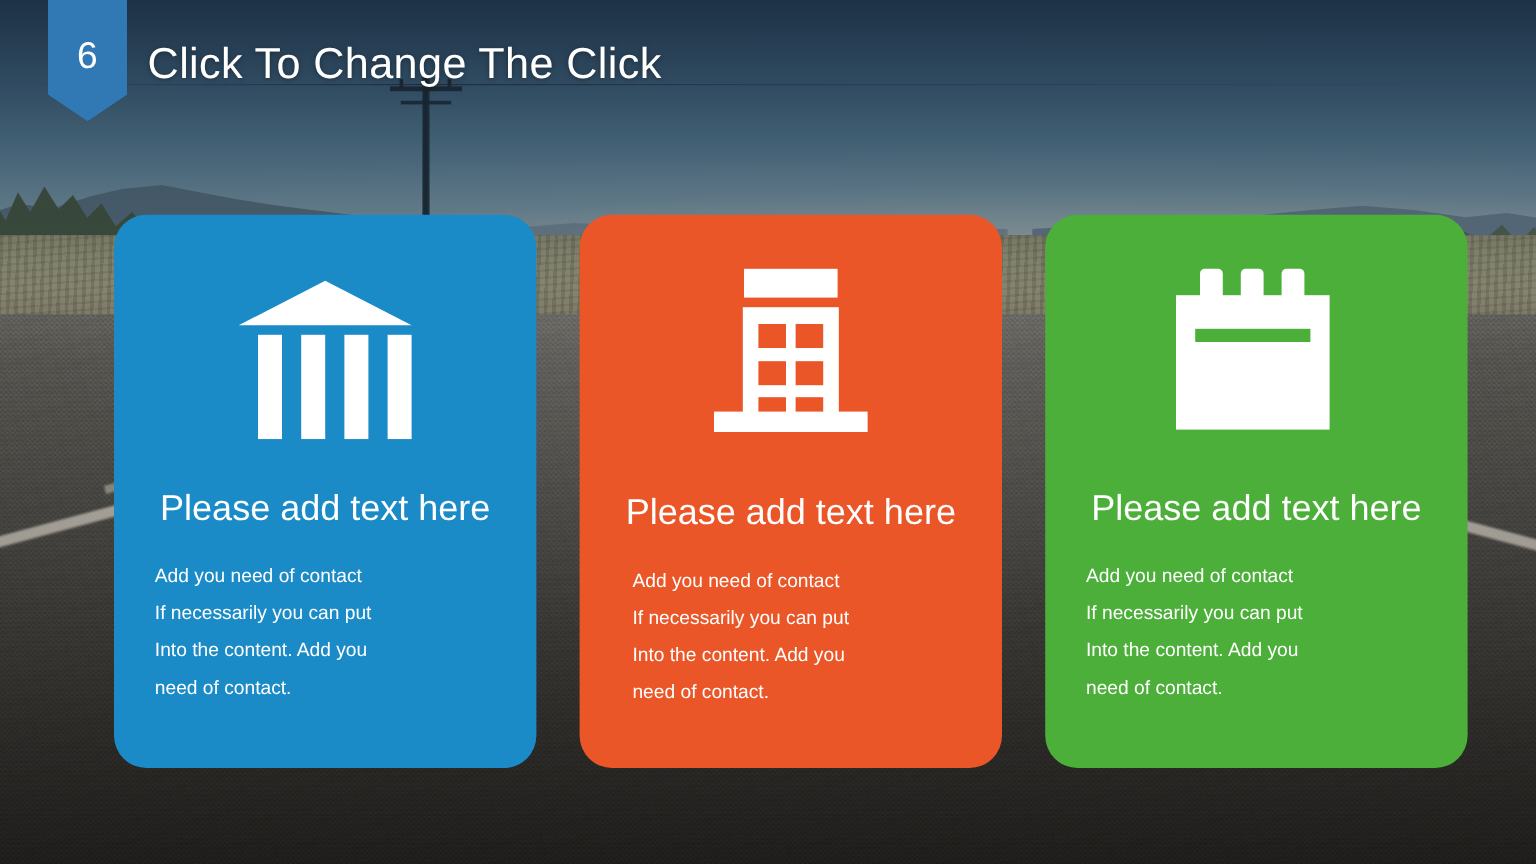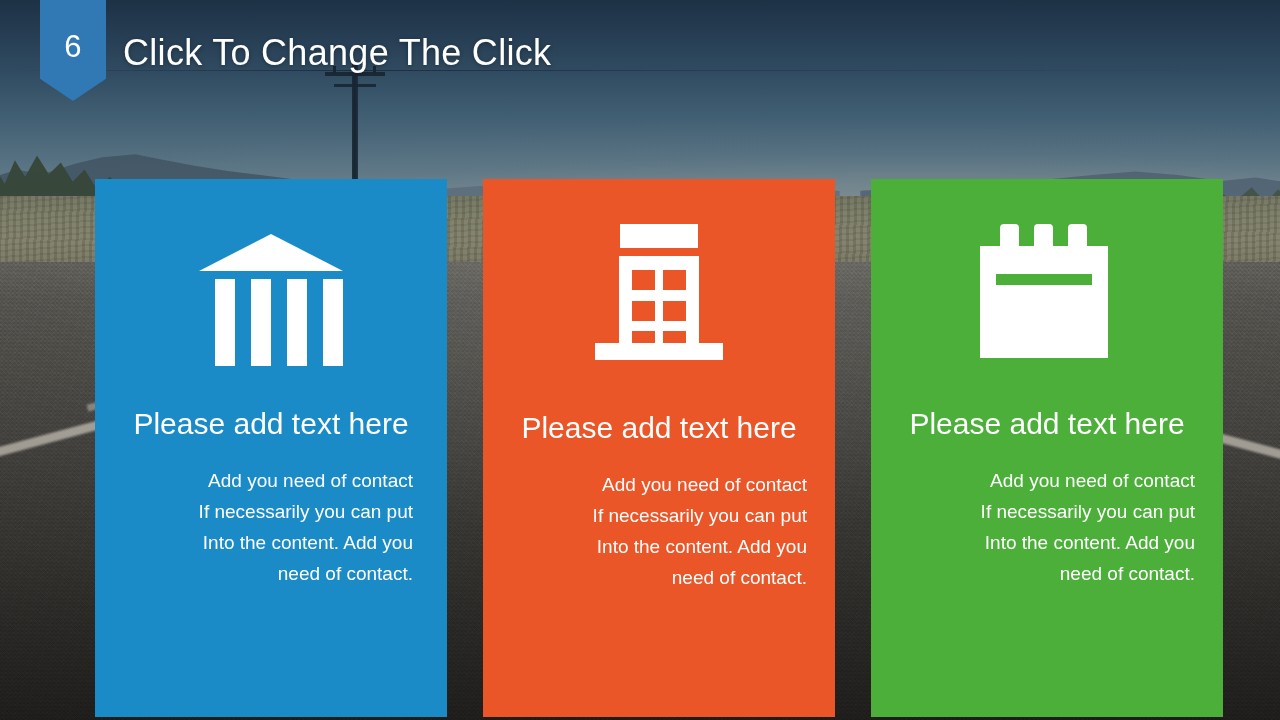--- a/index.html
+++ b/index.html
@@ -181,25 +181,26 @@
     white-space:nowrap;
     text-shadow: 0 1px 4px rgba(0,0,0,.35);
   }
 
   
   .cards { position:absolute; left:0; top:0; width:100%; height:100%; }
   .card {
     position:absolute;
     top:179px;
     width:352px;
-    height:538px;
+    height:461px;
     color:#ffffff;
     display:flex;
     flex-direction:column;
     align-items:center;
+    border-radius:27px;
   }
   .card-1 { left:95px;  background:#1b8bc8; }
   .card-2 { left:483px; background:#ea5628; }
   .card-3 { left:871px; background:#4caf3a; }
 
   .icon-wrap {
     height:224px;
     display:flex;
     align-items:center;
     justify-content:center;
@@ -211,25 +212,25 @@
     line-height:1;
     text-align:center;
     white-space:nowrap;
   }
   .card-1 .card-heading { margin-top:6px; }
   .card-2 .card-heading { margin-top:10px; }
   .card-3 .card-heading { margin-top:6px; }
 
   .card-body {
     margin-top:26px;
-    font-size:19px;
+    font-size:16px;
     line-height:31px;
     width:100%;
     padding:0 34px;
-    text-align:right;
+    text-align:left;
   }
   .card-2 .card-body { padding:0 28px 0 44px; }
   .card-3 .card-body { padding:0 28px 0 34px; }
   .card-body div { white-space:nowrap; }
 </style>
 </head>
 <body>
 
 <div class="slide">
 

